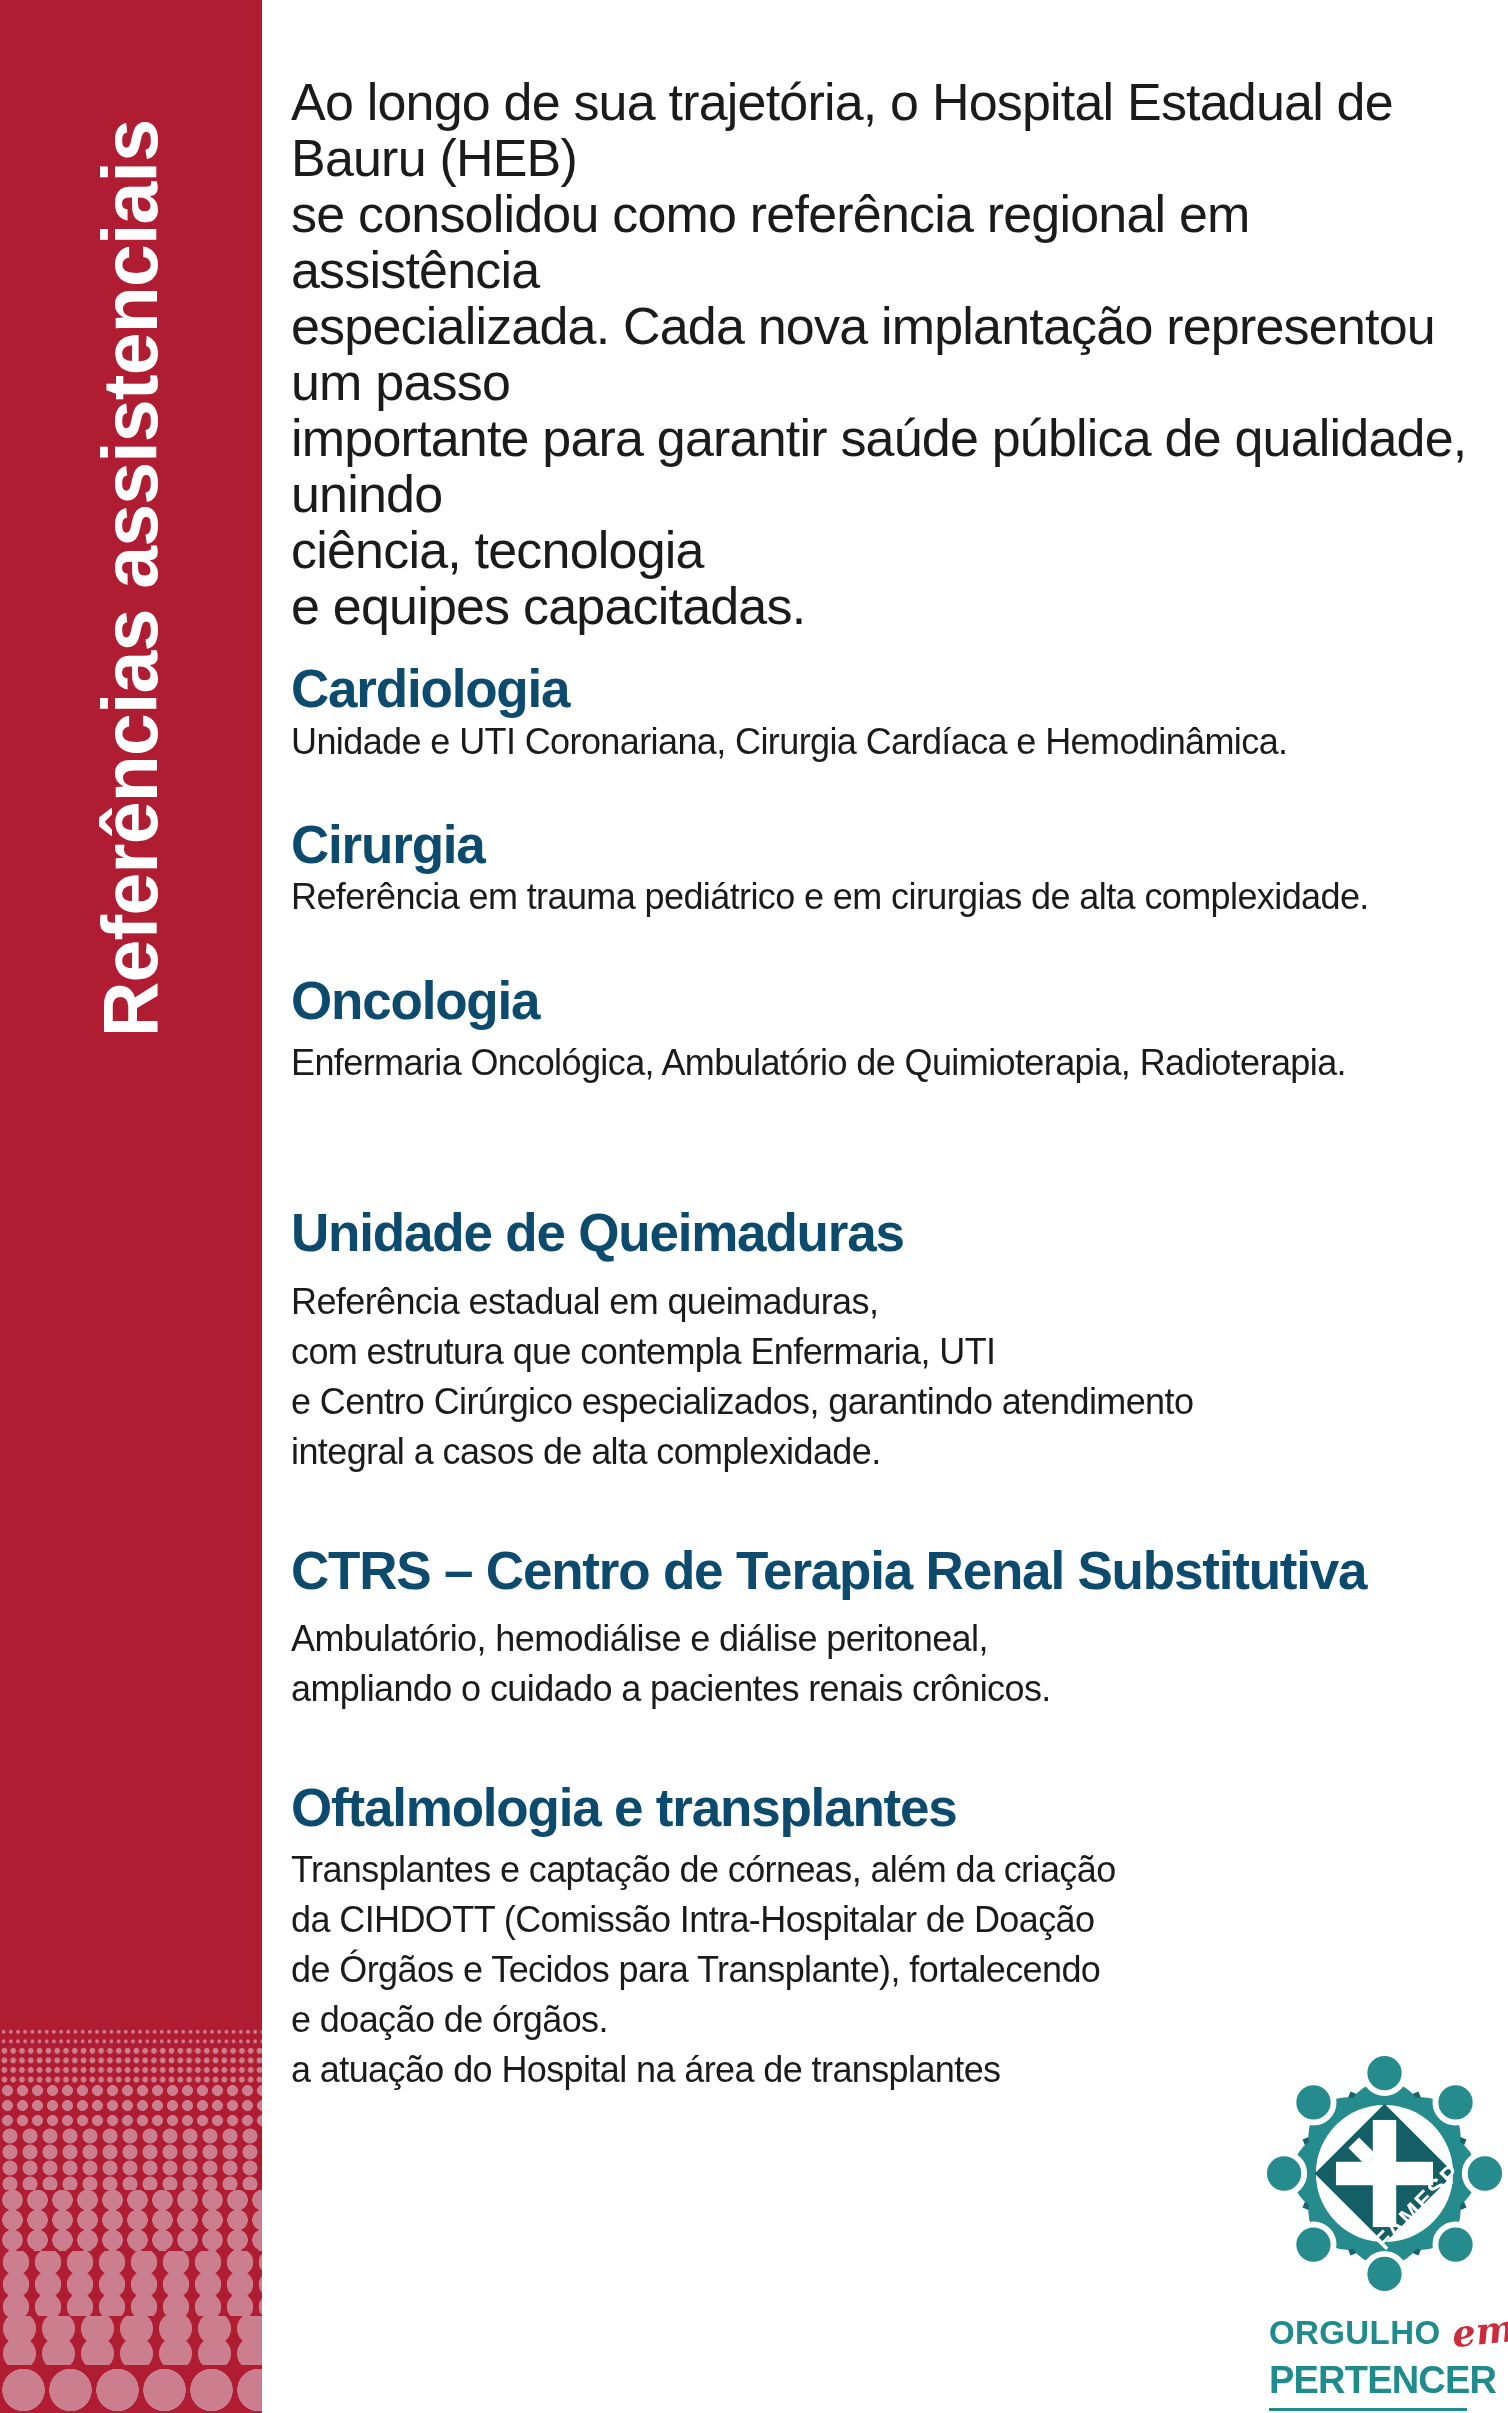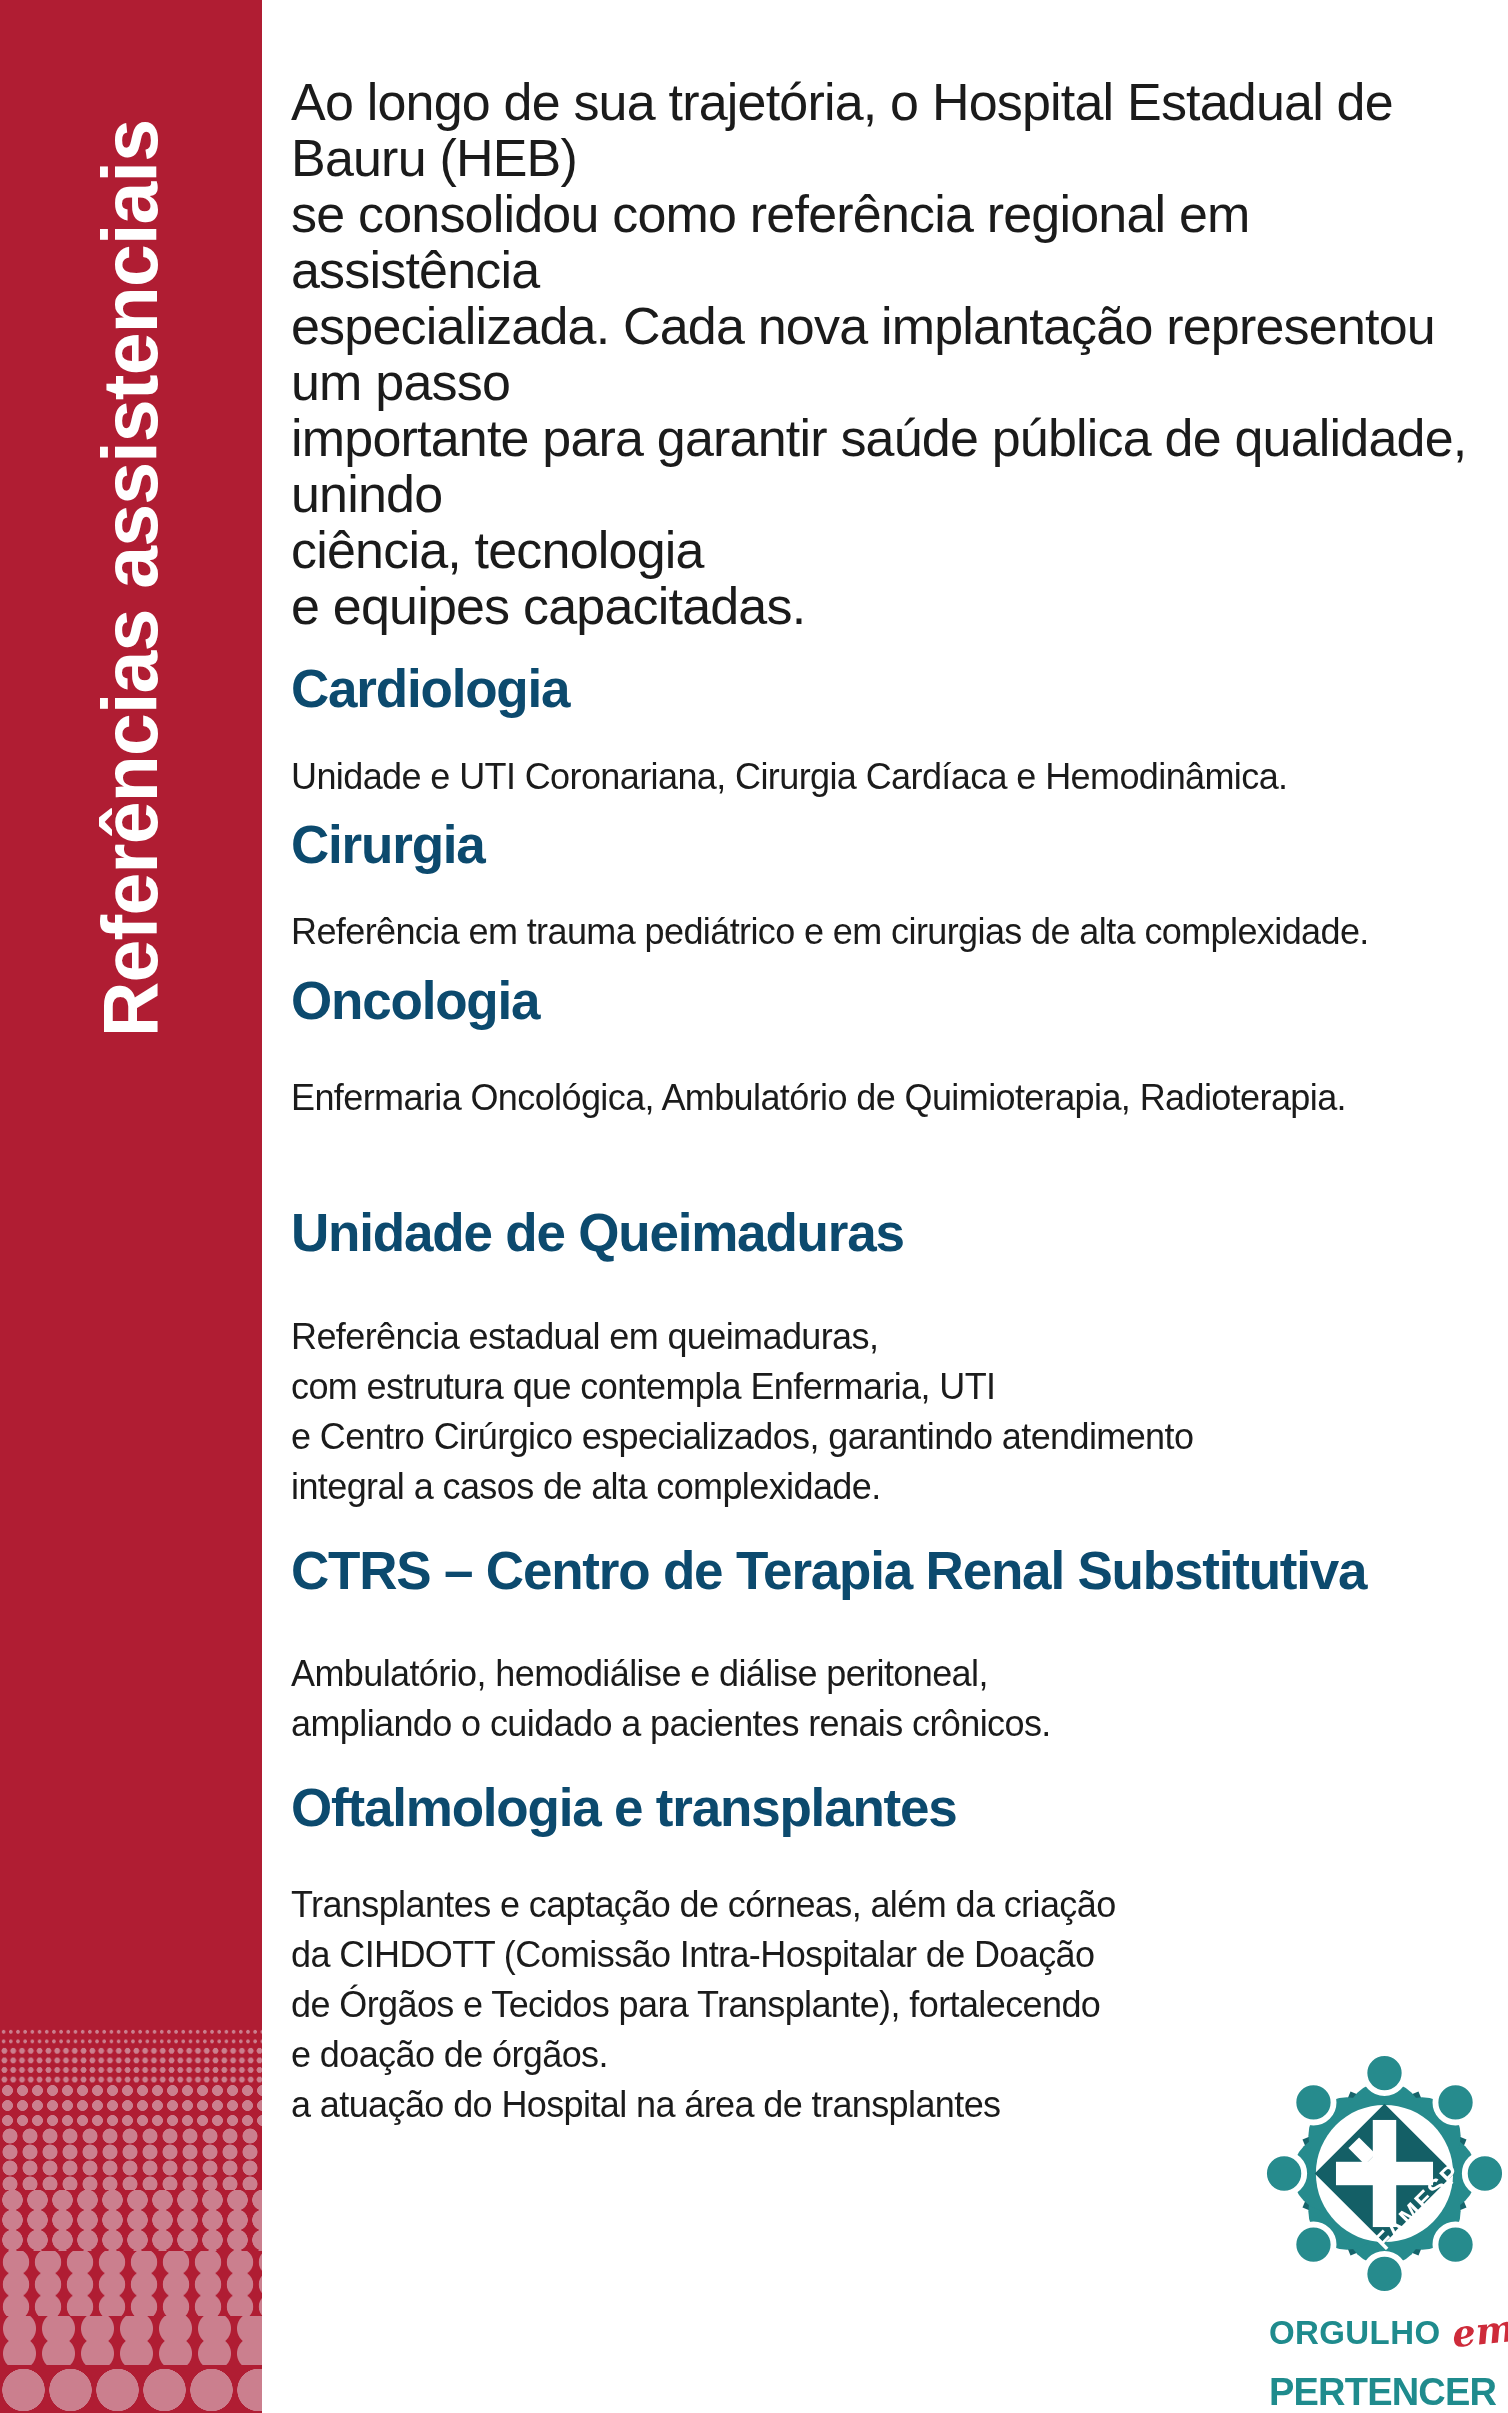--- a/index.html
+++ b/index.html
@@ -22,35 +22,35 @@
   .d5{top:2190px;height:61px;background-image:radial-gradient(circle,#cb7f8e 10px,rgba(203,127,142,0) 10.6px);background-size:25px 20px;}
   .d6{top:2251px;height:65px;background-image:radial-gradient(circle,#cb7f8e 12.8px,rgba(203,127,142,0) 13.6px);background-size:32px 22.3px;}
   .d7{top:2316px;height:49px;background-image:radial-gradient(circle,#cb7f8e 16px,rgba(203,127,142,0) 17px);background-size:39px 25px;}
   .d8{top:2366px;height:48px;background-image:radial-gradient(circle,#cb7f8e 21px,rgba(203,127,142,0) 21.5px);background-size:47px 48px;}
   
   .intro{position:absolute;left:291px;top:74px;width:1197px;
     font-size:52px;line-height:56px;letter-spacing:-0.8px;}
   .sec-heading{position:absolute;left:291px;margin:0;
     font-size:53px;line-height:53px;font-weight:bold;color:#0c4a6e;letter-spacing:-1.2px;}
   .sec-body{position:absolute;left:291px;width:1213px;
-    font-size:36px;line-height:50px;letter-spacing:-0.6px;margin-top:35px;}
+    font-size:36px;line-height:50px;letter-spacing:-0.6px;}
   .h-card{top:662px;}  .b-card{top:717px;}
   .h-orto{top:818px;} .b-orto{top:872px;}
   .h-onco{top:974px;} .b-onco{top:1038px;}
   .h-quei{top:1206px;} .b-quei{top:1277px;}
   .h-ctrs{top:1544px;} .b-ctrs{top:1614px;}
   .h-ofta{top:1781px;} .b-ofta{top:1845px;}
   
   .emblem{position:absolute;left:1259px;top:2048px;width:251px;height:251px;}
   .logo-text{position:absolute;left:1269px;top:2309px;width:208px;color:#1f8b8d;}
   .logo-line1{display:flex;align-items:baseline;gap:11.2px;}
   .logo-orgulho{font-size:33px;font-weight:bold;letter-spacing:0.4px;}
   .logo-em{font-family:"DejaVu Serif", serif;font-style:italic;font-weight:bold;
     font-size:37px;color:#ce2b3a;transform:rotate(-6deg);display:inline-block;}
-  .logo-pertencer{font-size:38px;font-weight:bold;letter-spacing:-0.8px;margin-top:18px;}
+  .logo-pertencer{font-size:38px;font-weight:bold;letter-spacing:-0.8px;margin-top:6px;}
   .logo-rule{width:198px;height:2.4px;background:#1f8b8d;margin-top:6.4px;}
 </style>
 </head>
 <body>
 
 <div class="page">
 
   <aside class="sidebar">
     <div class="vtitle-wrap">
       <span class="vtitle">Referências assistenciais</span>

